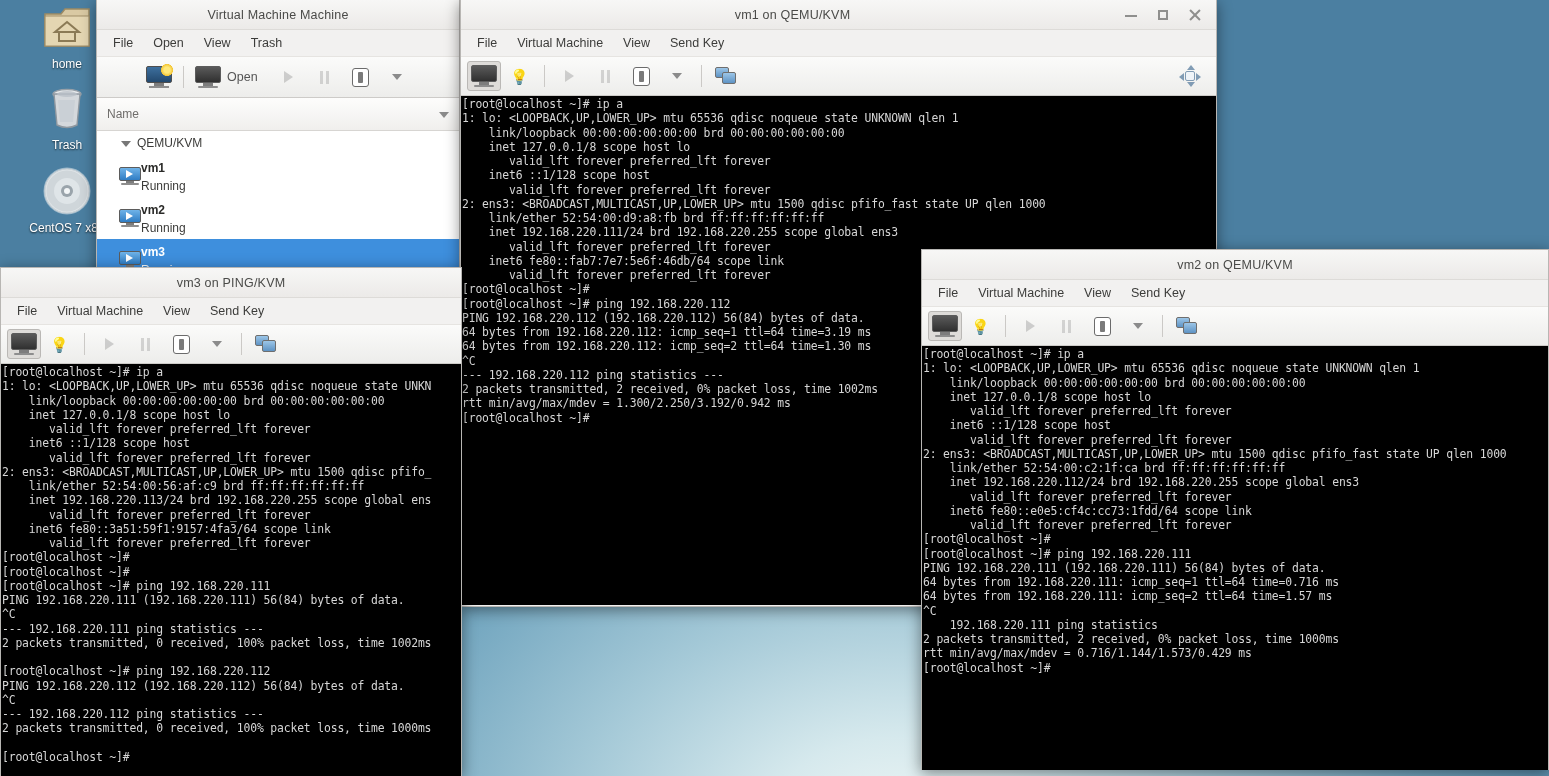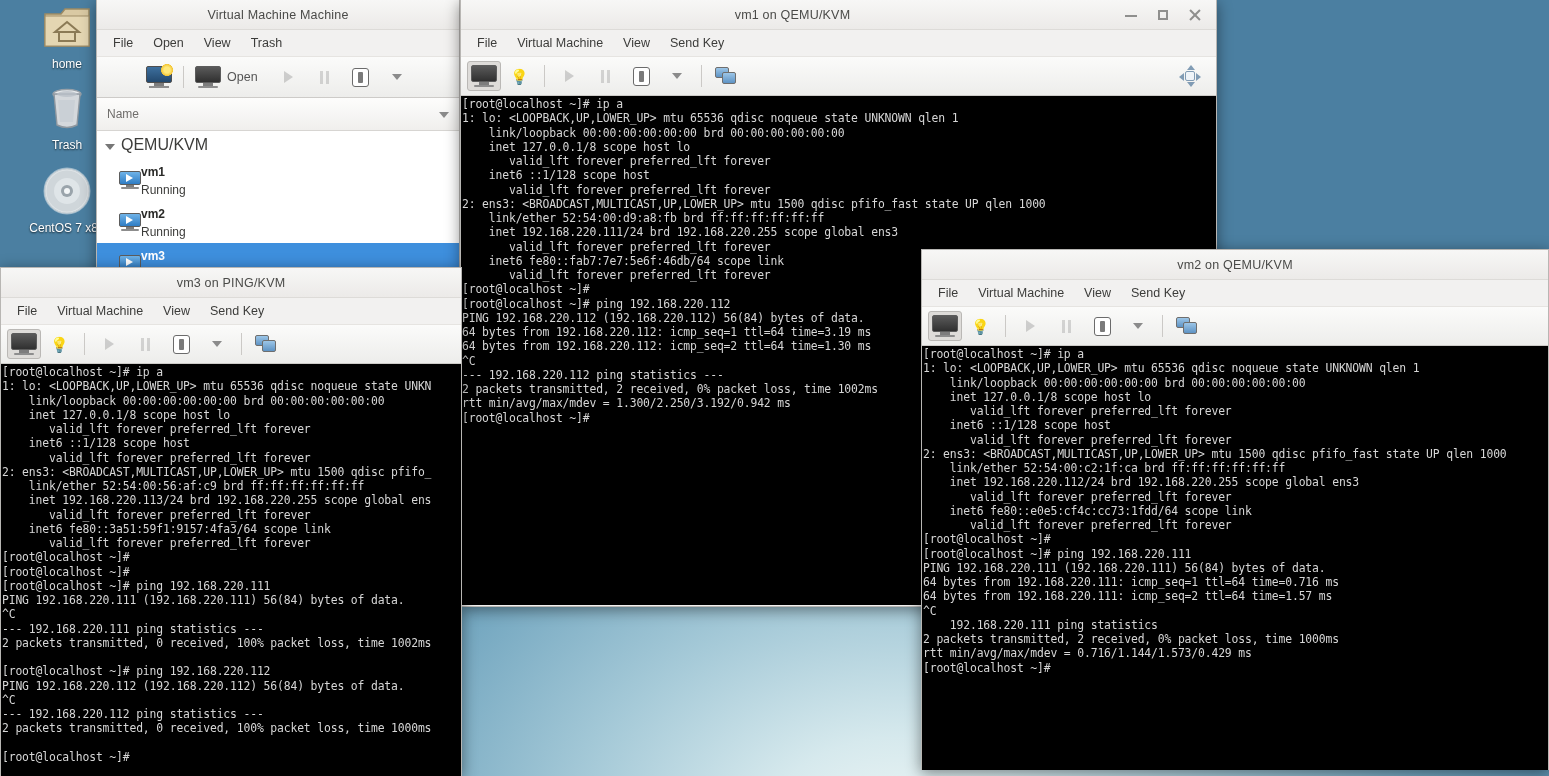--- a/index.html
+++ b/index.html
@@ -93,21 +93,21 @@
   #vmm { left: 96px; top: 0; width: 364px; height: 278px; border-top: none; }
   #vmm .toolbar { height: 42px; padding-left: 45px; }
   .colhdr {
     height: 33px; background: linear-gradient(180deg,#fdfdfc,#f0efed);
     border-bottom: 1px solid #d7d5d2;
     display: flex; align-items: center; padding: 0 10px;
     font-size: 12px; color: #6f6d6b;
   }
   .colhdr .caret { margin-left: auto; }
   .vmlist { background: #ffffff; height: 153px; overflow: hidden; }
-  .grp { display: flex; align-items: center; gap: 6px; padding: 5px 8px; font-size: 16px; color: #3c3c3a; }
+  .grp { display: flex; align-items: center; gap: 6px; padding: 5px 24px; font-size: 12px; color: #3c3c3a; }
   .vmrow { display: flex; align-items: center; gap: 0; padding: 3px 8px 3px 22px; cursor: pointer; }
   .vmrow.sel { background: #3e8fdd; }
   .vmrow.sel .vmname, .vmrow.sel .vmstate { color: #ffffff; }
   .vmname { font-size: 12px; font-weight: bold; color: #2a2a28; line-height: 15px; }
   .vmstate { font-size: 12px; color: #3c3c3a; line-height: 15px; }
 
   
   .mon { width: 26px; height: 22px; position: relative; display:inline-block; }
   .mon .screen {
     position: absolute; left: 0; top: 0; width: 26px; height: 17px;

